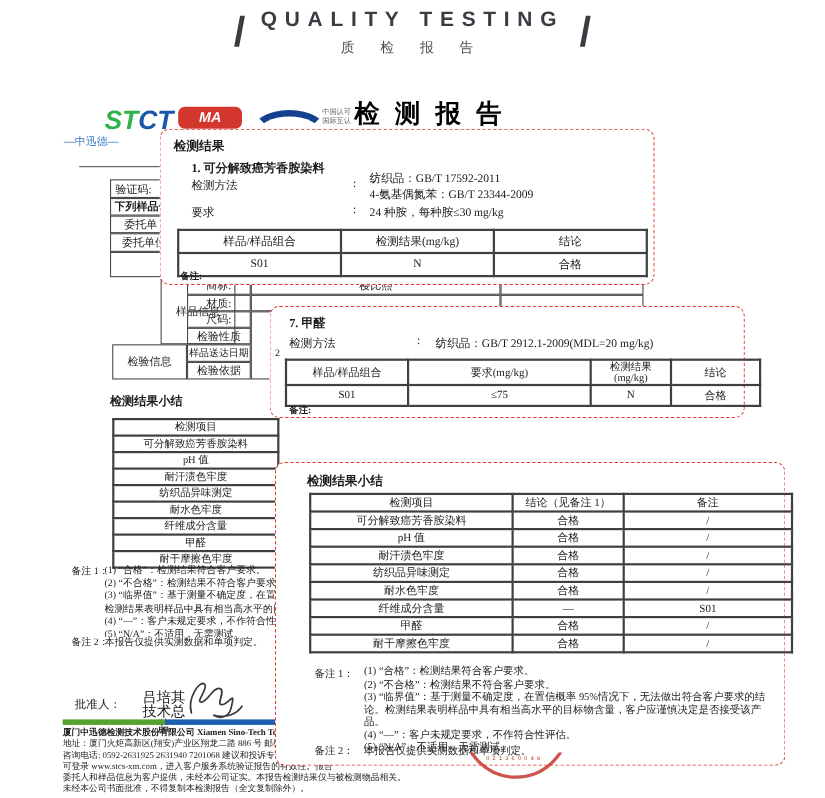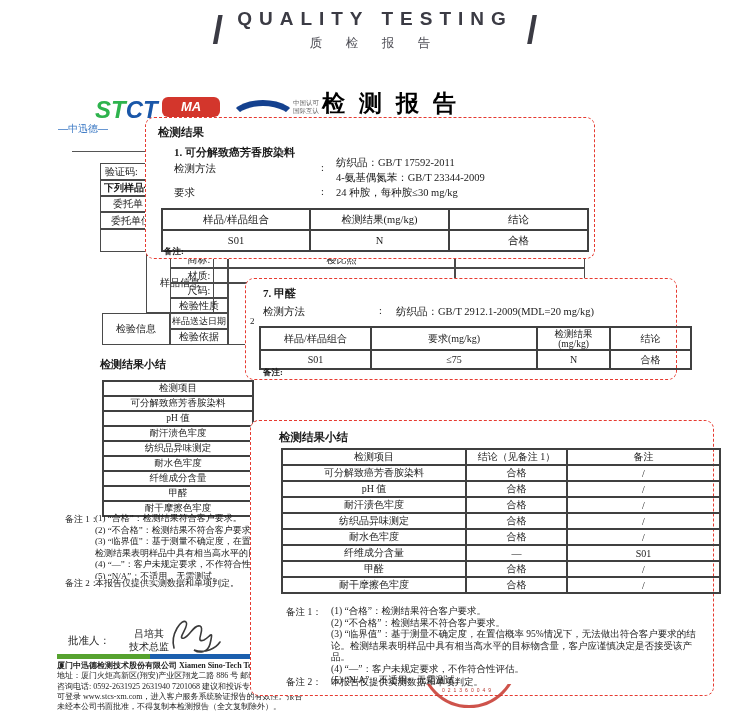--- a/index.html
+++ b/index.html
@@ -149,36 +149,37 @@
       <div>(2) “不合格”：检测结果不符合客户要求。</div>
       <div>(3) “临界值”：基于测量不确定度，在置信概率 95%情况下，无法做出符合客户要求的结论。检测结果表明样品中具有相当高水平的目标物含量，客户应谨慎决定是否接受该产品。</div>
       <div>(4) “—”：客户未规定要求，不作符合性评估。</div>
       <div>(5) “N/A”：不适用，无需测试。</div>
     </div>
   </div>
   <div class="abs" style="left:65px;top:577px;font-size:9px;z-index:1;">备注 2：</div>
   <div class="abs clip" style="left:95px;top:577px;width:157px;font-size:9px;z-index:1;">本报告仅提供实测数据和单项判定。</div>
 
   <div class="abs" style="left:68px;top:634px;font-size:10.5px;z-index:1;">批准人：</div>
-  <div class="abs ctr" style="left:128px;top:627px;width:42px;font-size:10px;line-height:13px;z-index:1;">
+  <div class="abs ctr" style="left:128px;top:627px;width:42px;font-size:13px;line-height:13px;z-index:1;">
     <div>吕培其</div>
     <div>技术总监</div>
   </div>
   <svg class="abs" style="left:160px;top:614px;z-index:2;" width="62" height="42" viewBox="0 0 62 42">
     <path d="M14 34 C10 20 22 4 26 8 C30 12 16 26 24 24 C30 22 34 10 40 12 C46 14 34 30 44 26 C50 23 54 14 50 30 C48 38 40 40 34 36 C46 40 56 34 60 28" fill="none" stroke="#3a3a3a" stroke-width="1.6" stroke-linecap="round"></path>
   </svg>
 
   <div class="bar" style="left:57px;top:654px;width:93px;background:#56a22f;"></div>
   <div class="bar" style="left:150px;top:654px;width:435px;background:#1b5fae;"></div>
 
   <div class="abs" style="left:57px;top:661px;width:640px;font-size:8px;line-height:10.3px;color:#222;z-index:1;">
     <div class="clip b">厦门中迅德检测技术股份有限公司 Xiamen Sino-Tech Testing Technology</div>
     <div class="clip">地址：厦门火炬高新区(翔安)产业区翔龙二路 886 号 邮编：361100</div>
     <div class="clip">咨询电话: 0592-2631925 2631940 7201068 建议和投诉专线:0592-7200068</div>
     <div class="clip"><span>可登录 </span><span class="weblink">www.stcs-xm.com</span><span>，进入客户服务系统验证报告的有效性。报告</span></div>
+    <div class="clip">委托人和样品信息为客户提供，未经本公司证实。本报告检测结果仅与被检测物品相关。</div>
     <div class="clip">未经本公司书面批准，不得复制本检测报告（全文复制除外）。</div>
   </div>
 
   <div class="rbox" style="left:145px;top:117px;width:448px;height:140px;">
     <div class="abs b" style="left:12px;top:7px;font-size:11.5px;">检测结果</div>
     <div class="abs b" style="left:28px;top:27px;font-size:11px;">1. 可分解致癌芳香胺染料</div>
     <div class="abs" style="left:28px;top:44px;font-size:10.5px;">检测方法</div>
     <div class="abs" style="left:175px;top:44px;font-size:10.5px;">:</div>
     <div class="abs" style="left:190px;top:37px;font-size:10.5px;line-height:15px;">
       <div>纺织品：GB/T 17592-2011</div>

